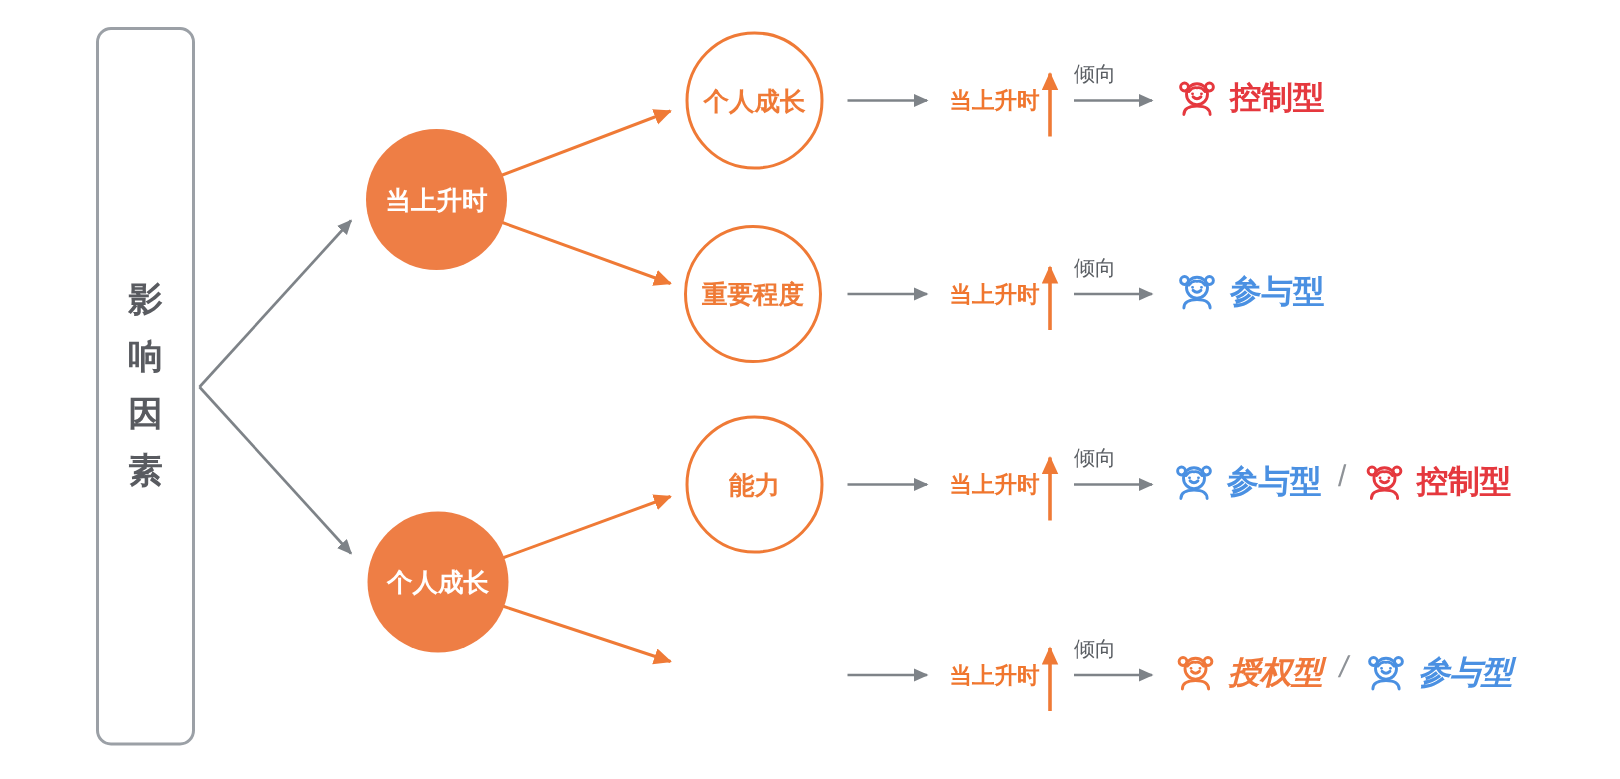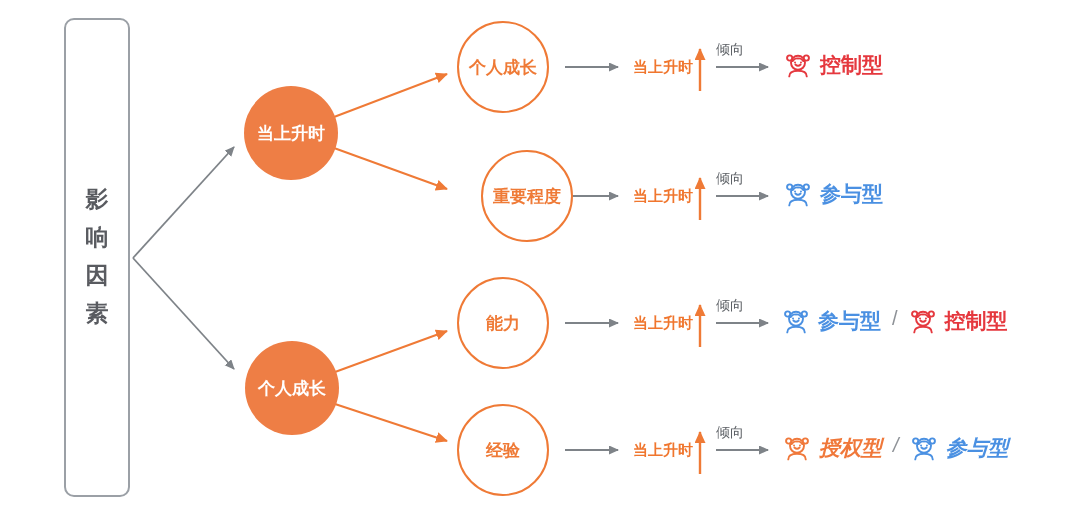--- a/index.html
+++ b/index.html
@@ -89,28 +89,25 @@
   <div class="hub-circle" style="left:244px;top:86px;">
     <span class="lbl">当上升时</span>
   </div>
   <div class="hub-circle" style="left:245px;top:341px;text-align:center;">
     <span class="lbl">个人成长</span>
   </div>
 
   <div class="leaf-circle" style="left:457px;top:21px;">
     <span class="lbl">个人成长</span>
   </div>
-  <div class="leaf-circle" style="left:481px;top:150px;">
+  <div class="leaf-circle" style="left:456px;top:150px;">
     <span class="lbl">重要程度</span>
   </div>
   <div class="leaf-circle" style="left:457px;top:277px;text-align:center;">
     <span class="lbl">能力</span>
-  </div>
-  <div class="leaf-circle" style="left:457px;top:404px;">
-    <span class="lbl">经验</span>
   </div>
 
   <div class="rising-label" style="left:630px;top:58px;">当上升时</div>
   <div class="rising-label" style="left:630px;top:187px;">当上升时</div>
   <div class="rising-label" style="left:630px;top:314px;">当上升时</div>
   <div class="rising-label" style="left:630px;top:441px;">当上升时</div>
 
   <div class="tendency-label" style="left:716px;top:41px;">倾向</div>
   <div class="tendency-label" style="left:716px;top:170px;">倾向</div>
   <div class="tendency-label" style="left:716px;top:297px;">倾向</div>

